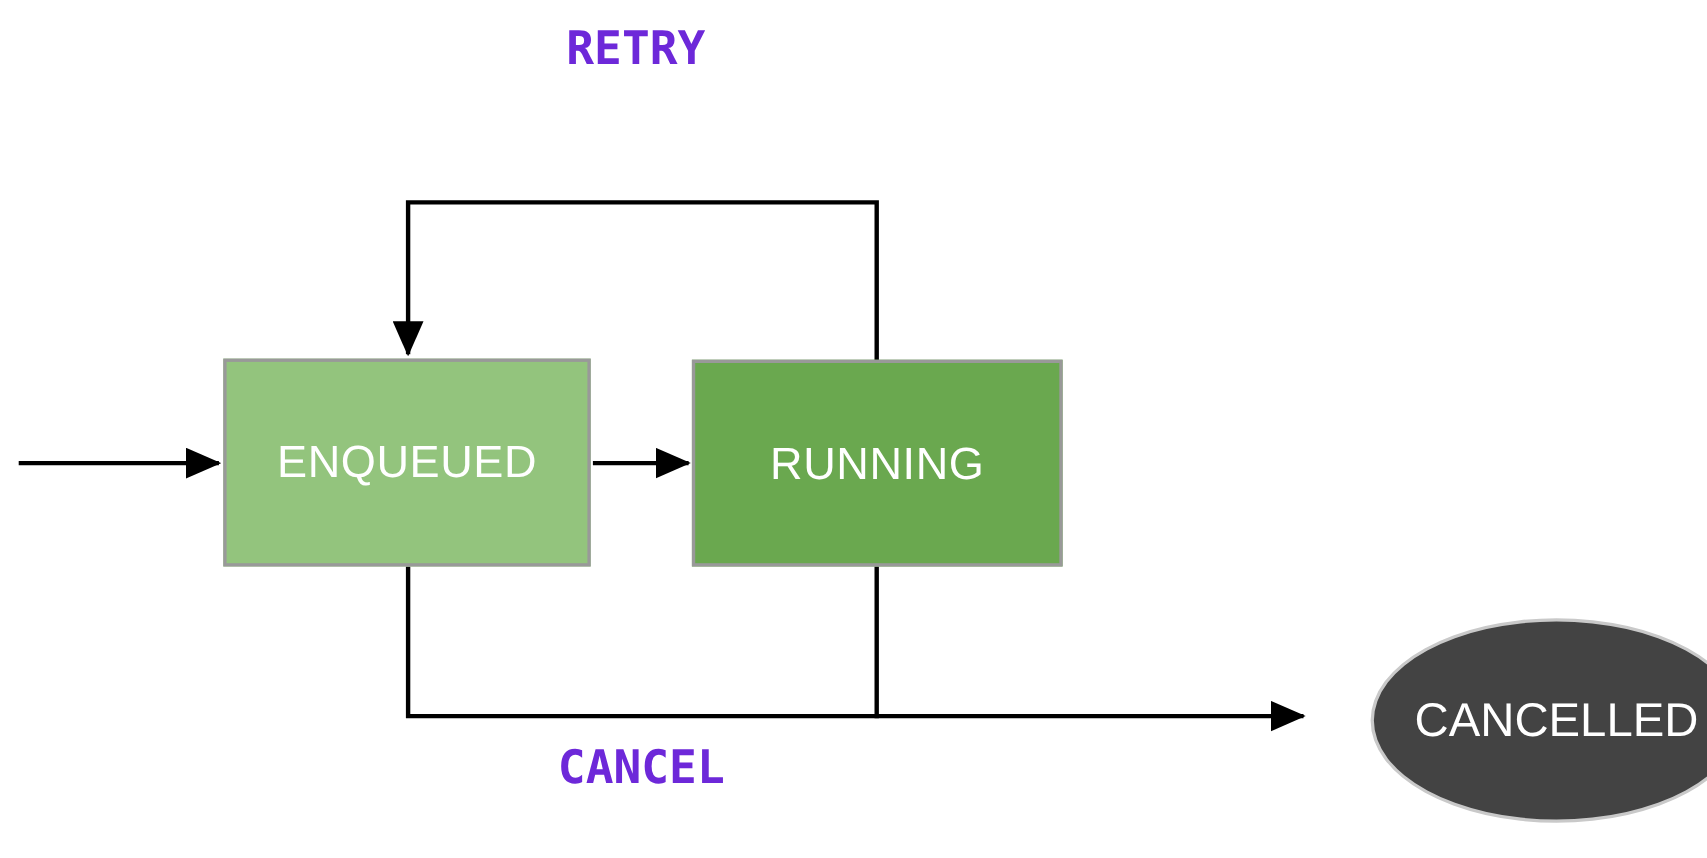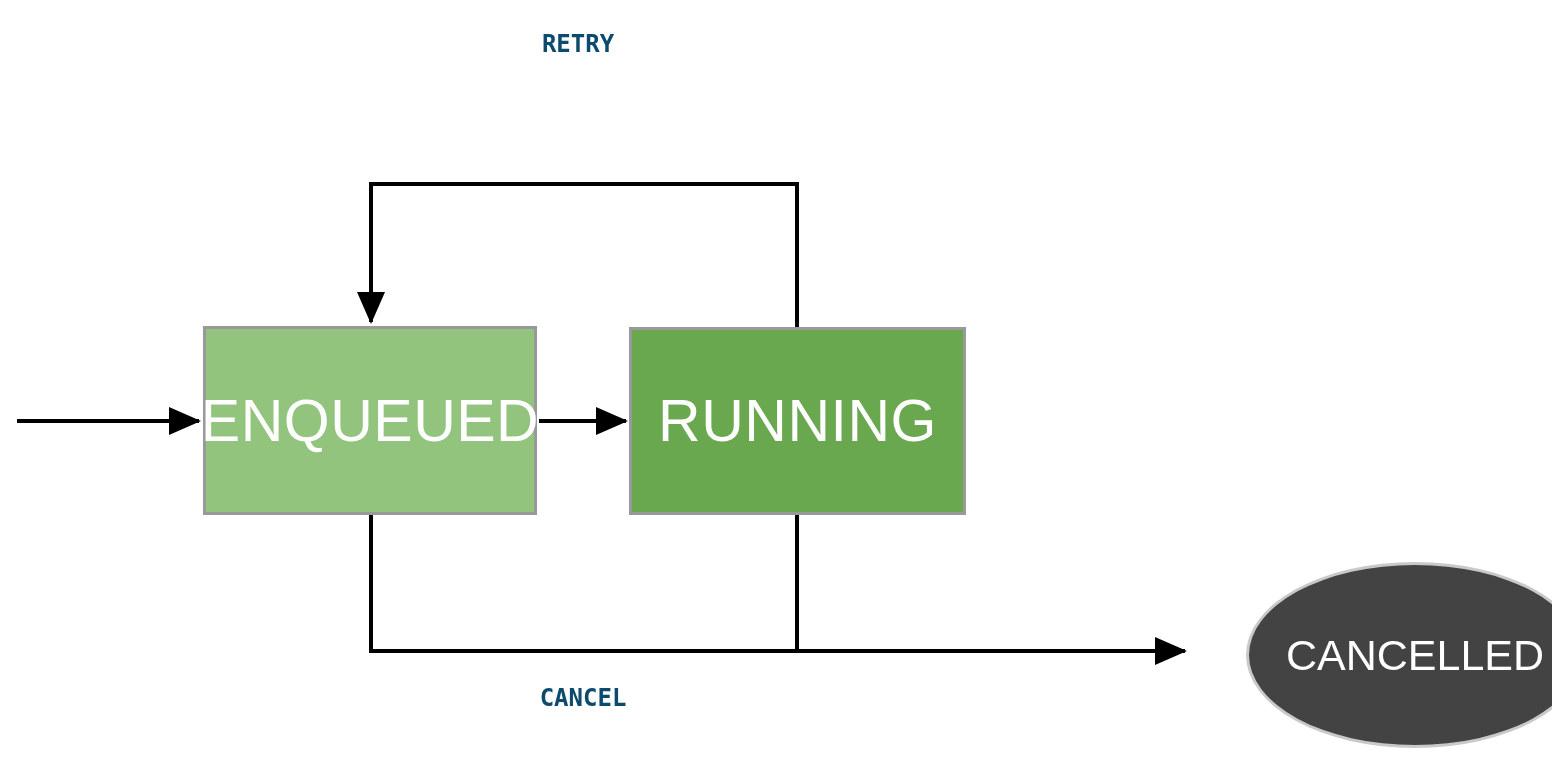--- a/index.html
+++ b/index.html
@@ -30,37 +30,37 @@
   .node {
     position: absolute;
     display: flex;
     align-items: center;
     justify-content: center;
     box-sizing: border-box;
     color: #ffffff;
     border: 3px solid #999999;
   }
   .node-rect {
-    font-size: 59px;
+    font-size: 41px;
     letter-spacing: 0.5px;
   }
   .node-ellipse {
     border-radius: 50%;
     font-size: 43px;
     border: 3px solid #c9c9c9;
   }
   .node-enqueued  { left: 203px;  top: 326px; width: 334px; height: 189px; }
   .node-running   { left: 629px;  top: 327px; width: 337px; height: 188px; }
   .node-cancelled { left: 1246px; top: 562px; width: 338px; height: 186px; }
   .edge-label {
     position: absolute;
-    color: #0c4a6e;
+    color: #6d28d9;
     font-family: "DejaVu Sans Mono", "Liberation Mono", monospace;
     font-weight: bold;
-    font-size: 24px;
+    font-size: 42px;
     line-height: 48px;
     text-align: center;
     white-space: nowrap;
   }
   .loop-labels  { left: 428px; top: 20px;  width: 300px; }
   .cancel-label { left: 433px; top: 674px; width: 300px; }
 </style>
 </head>
 <body>
 

